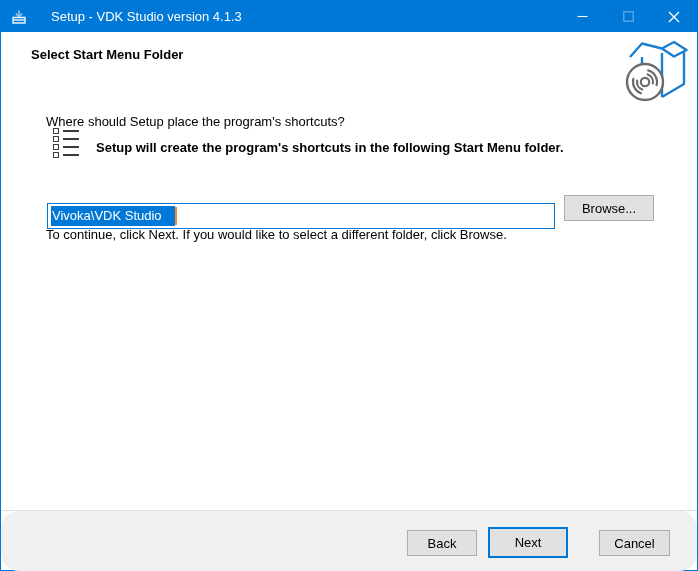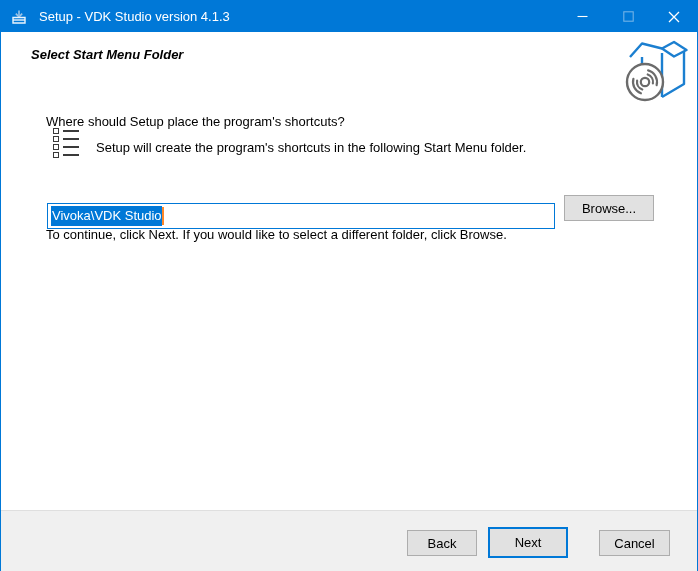--- a/index.html
+++ b/index.html
@@ -8,44 +8,44 @@
     --separator:#dfdfdf; --box-blue:#1b7fd0; --disc-gray:#6b6b6b;
   }
   *{margin:0;padding:0;box-sizing:border-box;}
   html,body{background:#fff;}
   body{font-family:"Liberation Sans","DejaVu Sans",sans-serif;width:698px;height:571px;overflow:hidden;}
   .window{position:relative;width:698px;height:571px;background:#fff;border:1px solid var(--accent);}
 
   
   .titlebar{position:absolute;left:0;top:0;right:0;height:31px;background:var(--titlebar);display:flex;align-items:center;}
   .title-icon{width:16px;height:16px;margin-left:10px;display:inline-flex;}
-  .title-text{color:#fff;font-size:13px;margin-left:12px;white-space:nowrap;}
+  .title-text{color:#fff;font-size:13px;margin-left:24px;white-space:nowrap;}
   .caption-buttons{margin-left:auto;height:100%;display:flex;}
   .caption-btn{width:46px;height:31px;display:flex;align-items:center;justify-content:center;}
   .caption-btn.disabled{opacity:.55;}
 
   
-  .header-title{position:absolute;left:30px;top:46px;font-size:13px;font-weight:bold;color:#000;font-style:italic;}
+  .header-title{position:absolute;left:30px;top:46px;font-size:13px;font-weight:bold;color:#000;}
   .header-subtitle{position:absolute;left:45px;top:69px;font-size:13px;color:#000;margin-top:44px;}
   .setup-logo{position:absolute;left:621px;top:39px;width:68px;height:64px;}
 
   
   .list-icon{position:absolute;left:52px;top:127px;width:27px;height:31px;}
-  .instruction{position:absolute;left:95px;top:139px;font-size:13px;color:#000;}
+  .instruction{position:absolute;left:95px;top:139px;font-size:13px;color:#000;font-weight:bold;}
   .hint{position:absolute;left:45px;top:178px;font-size:13px;color:#000;margin-top:48px;}
   .textbox{position:absolute;left:46px;top:202px;width:508px;height:26px;background:#fff;border:1px solid var(--accent);font-size:13px;display:flex;align-items:center;padding-left:3px;cursor:text;}
-  .textbox .sel{background:var(--selection);color:#fff;padding:2px 0 3px 1px;white-space:pre;}
+  .textbox .sel{background:var(--selection);color:#fff;padding:2px 13px 3px 1px;white-space:pre;}
   .textbox .caret{display:inline-block;width:2px;height:18px;background:var(--caret);}
 
   .btn{font-family:"Liberation Sans","DejaVu Sans",sans-serif;font-size:13px;color:#000;background:var(--button-bg);border:1px solid var(--button-border);cursor:pointer;}
   .browse-btn{position:absolute;left:563px;top:194px;width:90px;height:26px;}
 
   
   .separator{position:absolute;left:0;right:0;top:509px;height:1px;background:var(--separator);}
-  .footer{position:absolute;left:0;right:0;top:510px;height:60px;background:var(--footer-bg);}
+  .footer{position:absolute;left:0;right:0;top:510px;height:60px;background:var(--footer-bg);border-radius:18px;}
   .back-btn{position:absolute;left:406px;top:19px;width:70px;height:26px;}
   .next-btn{position:absolute;left:487px;top:16px;width:80px;height:31px;border:2px solid var(--accent);}
   .cancel-btn{position:absolute;left:598px;top:19px;width:71px;height:26px;}
 
   svg{display:block;}
   .stroke-blue{stroke:var(--box-blue);}
   .stroke-gray{stroke:var(--disc-gray);}
 </style>
 </head>
 <body>

